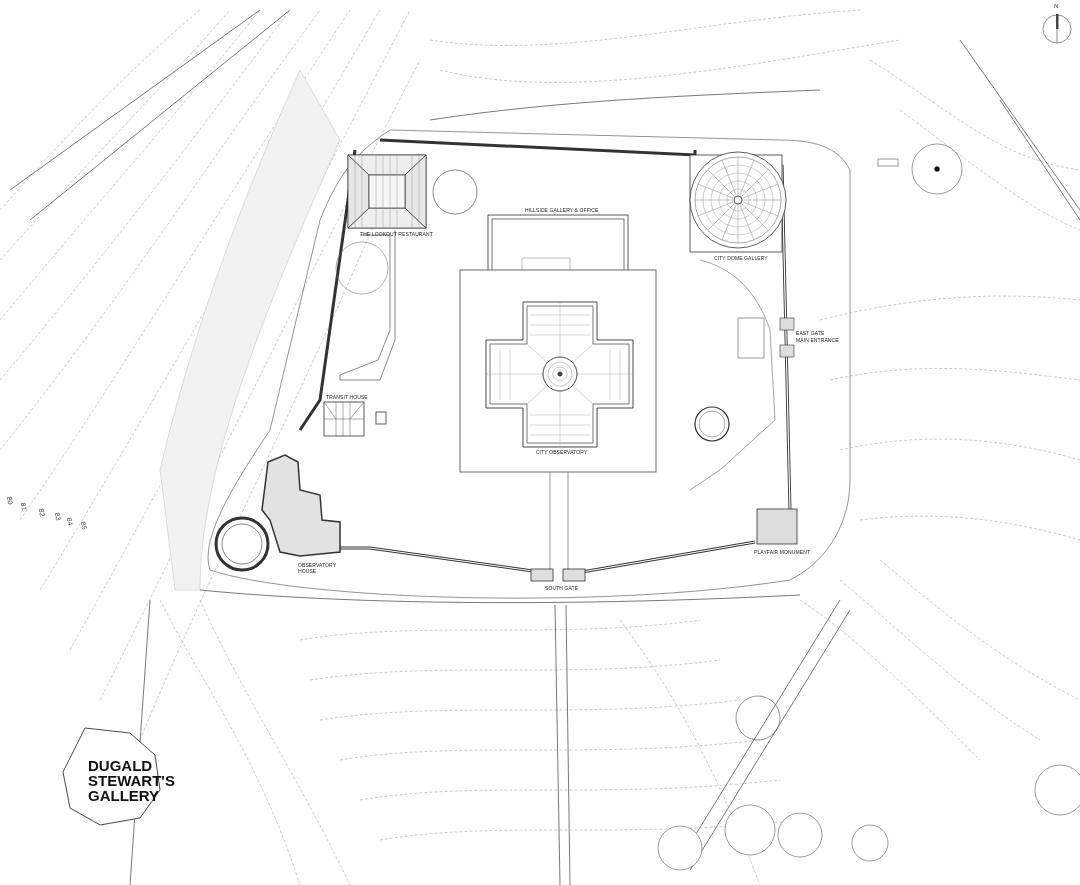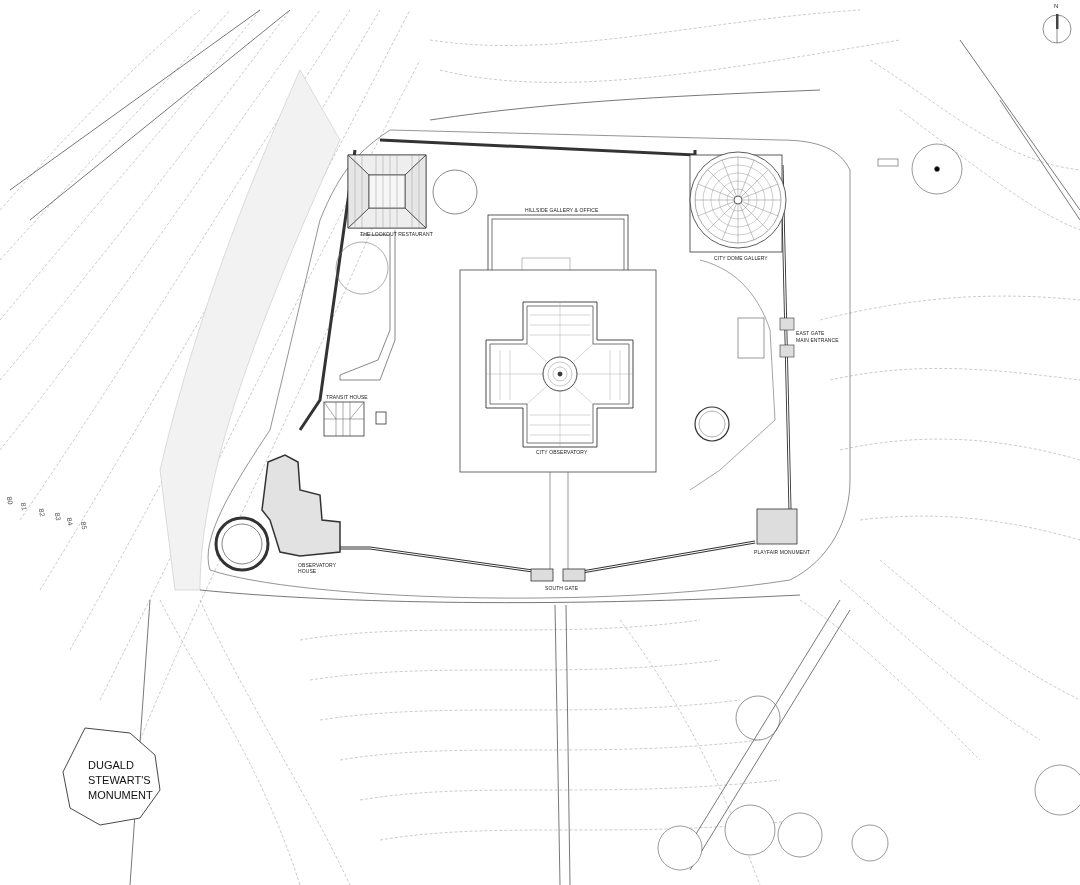--- a/index.html
+++ b/index.html
@@ -1,19 +1,19 @@
 <!DOCTYPE html>
 <html><head>
 <meta charset="utf-8">
 <style>
   html, body { margin: 0; padding: 0; background: #ffffff; }
   body { width: 1080px; height: 885px; position: relative; overflow: hidden; font-family: "Liberation Sans", sans-serif; }
   #plan { position: absolute; left: 0; top: 0; width: 1080px; height: 885px; }
   .lbl { position: absolute; font-family: "Liberation Sans", sans-serif; font-size: 5px; color: #222; letter-spacing: 0.1px; white-space: nowrap; text-transform: uppercase; }
-  .lbl-big { position: absolute; font-family: "Liberation Sans", sans-serif; font-size: 11px; color: #111; line-height: 15px; white-space: nowrap; }
+  .lbl-big { position: absolute; font-family: "Liberation Sans", sans-serif; font-size: 15px; color: #111; line-height: 15px; white-space: nowrap; font-weight: bold; }
   .contour { position: absolute; font-family: "Liberation Sans", sans-serif; font-size: 7px; color: #555; transform: rotate(80deg); }
   .north-label { position: absolute; left: 1054px; top: 3px; font-size: 6px; color: #222; font-family: "Liberation Sans", sans-serif; }
 </style>
 </head>
 <body>
 
 <svg id="plan" viewBox="0 0 1080 885" xmlns="http://www.w3.org/2000/svg">
 
   <g fill="none" stroke="#a8a8a8" stroke-width="0.6" stroke-dasharray="3,2">
     <path d="M0,210 C80,120 140,60 200,10"></path>
@@ -232,21 +232,21 @@
 <span class="lbl" style="left:326px;top:394px;">TRANSIT HOUSE</span>
 <span class="lbl" style="left:536px;top:449px;">CITY OBSERVATORY</span>
 <span class="lbl" style="left:298px;top:562px;">OBSERVATORY</span>
 <span class="lbl" style="left:298px;top:568px;">HOUSE</span>
 <span class="lbl" style="left:545px;top:585px;">SOUTH GATE</span>
 <span class="lbl" style="left:754px;top:549px;">PLAYFAIR MONUMENT</span>
 
 <div class="lbl-big" style="left:88px;top:758px;">
   <div>DUGALD</div>
   <div>STEWART'S</div>
-  <div>MONUMENT</div>
+  <div>GALLERY</div>
 </div>
 
 <span class="contour" style="left:6px;top:497px;">80</span>
 <span class="contour" style="left:20px;top:503px;">81</span>
 <span class="contour" style="left:38px;top:509px;">82</span>
 <span class="contour" style="left:54px;top:513px;">83</span>
 <span class="contour" style="left:66px;top:518px;">84</span>
 <span class="contour" style="left:80px;top:522px;">85</span>
 
 </body></html>

